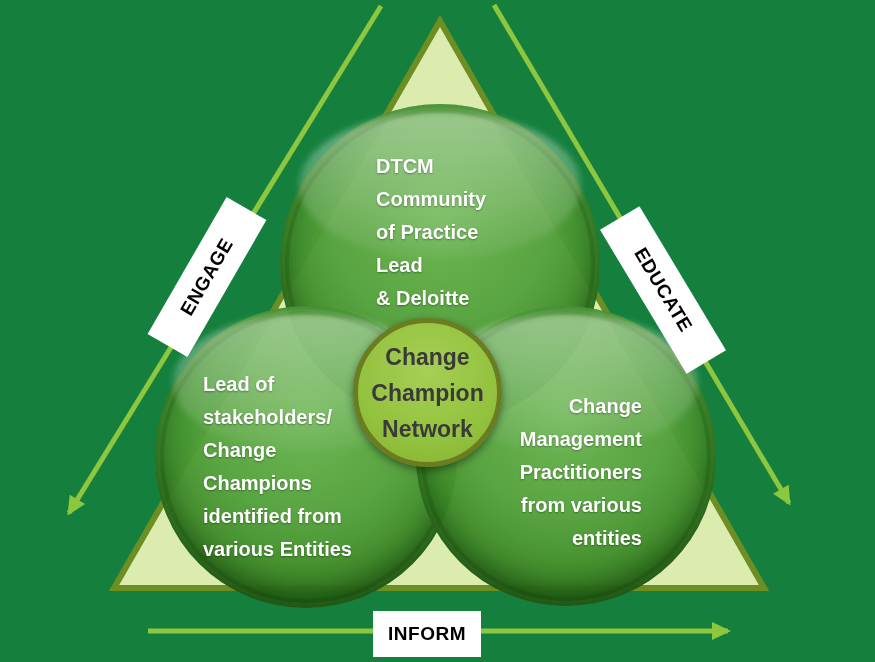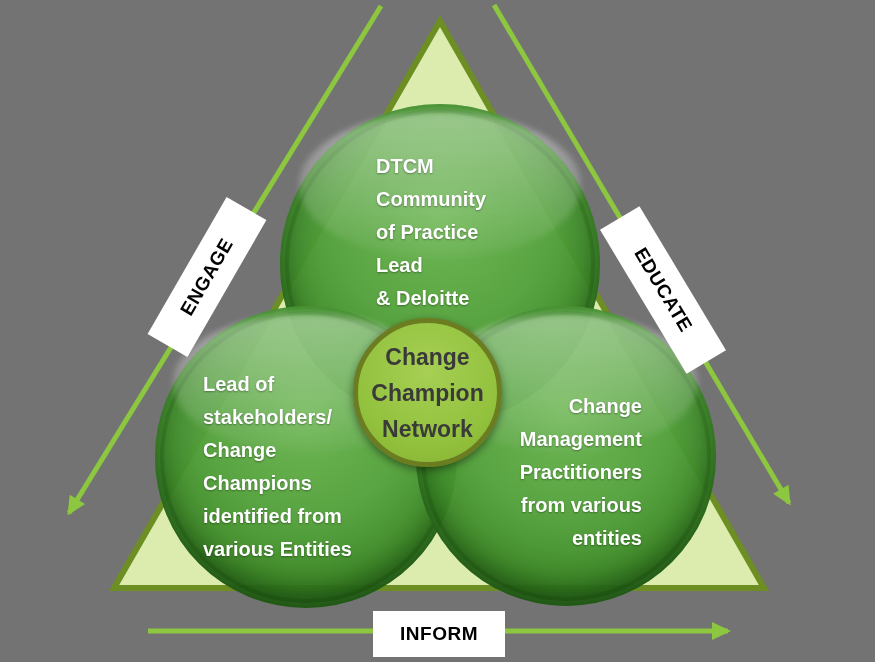--- a/index.html
+++ b/index.html
@@ -1,17 +1,17 @@
 <!DOCTYPE html>
 <html><head>
 <meta charset="utf-8">
 <style>
   html,body{margin:0;padding:0;background:#000;}
   .canvas{
-    position:relative;width:875px;height:662px;background:#737373;overflow:hidden;
+    position:relative;width:875px;height:662px;background:#15803d;overflow:hidden;
     font-family:"Liberation Sans",sans-serif;
   }
   .layer-svg{position:absolute;left:0;top:0;width:875px;height:662px;}
 
   
   .big-circle{
     position:absolute;border-radius:50%;
     background:radial-gradient(circle at 50% 36%,
       rgba(104,180,80,0.95) 0%,
       rgba(82,160,60,0.95) 42%,
@@ -54,21 +54,21 @@
   }
 
   
   .edge-label{
     position:absolute;background:#ffffff;color:#000;font-weight:bold;
     font-size:19px;letter-spacing:0.5px;
     display:flex;align-items:center;justify-content:center;
   }
   .label-engage{left:128px;top:254px;width:158px;height:46px;transform:rotate(-60deg);}
   .label-educate{left:579px;top:267px;width:168px;height:46px;transform:rotate(59deg);}
-  .label-inform{left:373px;top:611px;width:132px;height:46px;}
+  .label-inform{left:373px;top:611px;width:108px;height:46px;}
 </style>
 </head>
 <body>
 
 <div class="canvas">
 
   <svg class="layer-svg" viewBox="0 0 875 662" xmlns="http://www.w3.org/2000/svg">
     <defs>
       <marker id="arrowhead" markerUnits="userSpaceOnUse" markerWidth="24" markerHeight="24" refX="18" refY="11" orient="auto">
         <path d="M2,2 L21,11 L2,20 Z" fill="#8dc63f"></path>

